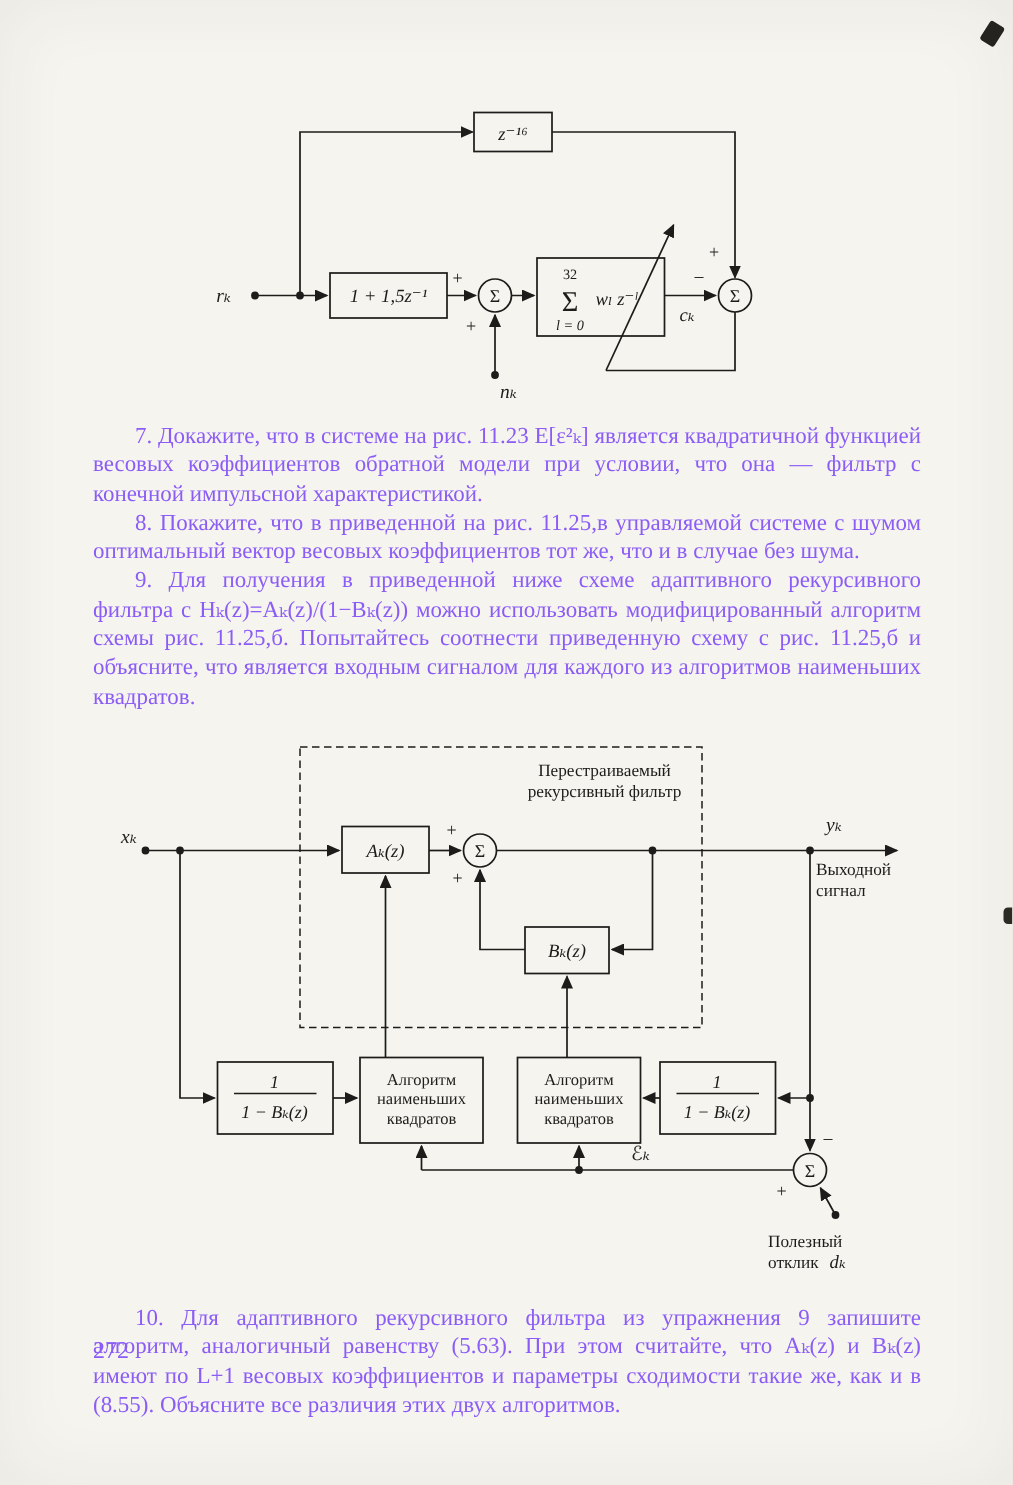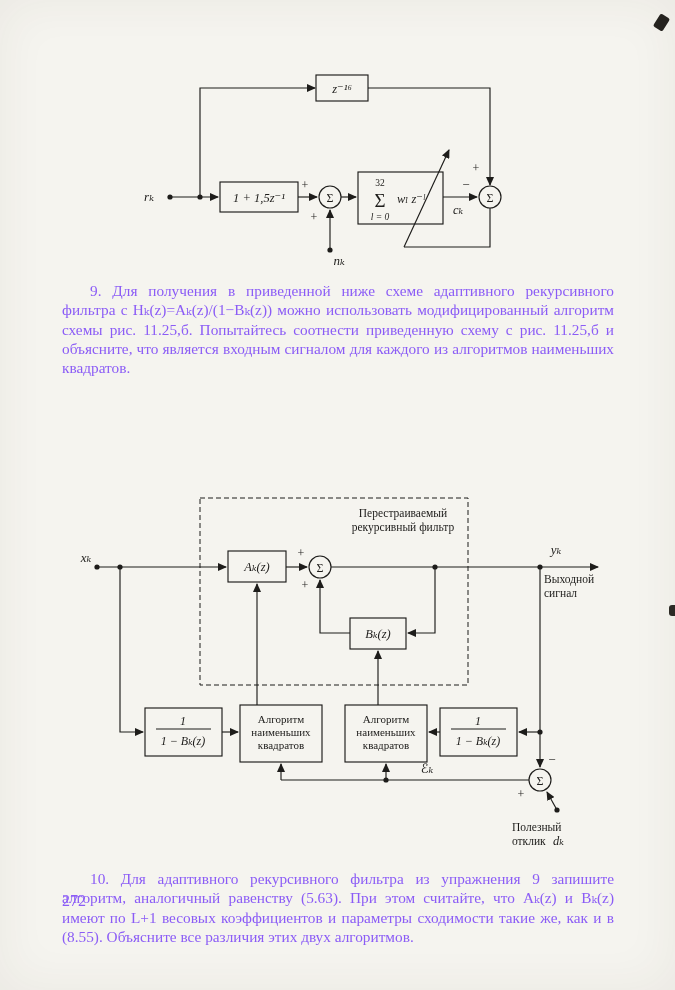--- a/index.html
+++ b/index.html
@@ -69,20 +69,22 @@
     <text x="380" y="165" text-anchor="middle" class="math" font-size="9.5">l = 0</text>
     <text x="397" y="148" class="math" font-size="12.5">wₗ z⁻ˡ</text>
     <text x="458" y="159" text-anchor="middle" class="math" font-size="12.5">cₖ</text>
     <text x="466" y="134" text-anchor="middle" font-size="13">−</text>
     <text x="476" y="117" text-anchor="middle" font-size="12">+</text>
     <text x="490" y="146.5" text-anchor="middle" font-size="12">Σ</text>
     <text x="339" y="210" text-anchor="middle" class="math" font-size="13">nₖ</text>
   </svg>
 
   <div class="textblock" style="top:281px">
+    <p>7. Докажите, что в системе на рис. 11.23 E[ε²ₖ] является квадратичной функцией весовых коэффициентов обратной модели при условии, что она — фильтр с конечной импульсной характеристикой.</p>
+    <p>8. Покажите, что в приведенной на рис. 11.25,в управляемой системе с шумом оптимальный вектор весовых коэффициентов тот же, что и в случае без шума.</p>
     <p>9. Для получения в приведенной ниже схеме адаптивного рекурсивного фильтра с Hₖ(z)=Aₖ(z)/(1−Bₖ(z)) можно использовать модифицированный алгоритм схемы рис. 11.25,б. Попытайтесь соотнести приведенную схему с рис. 11.25,б и объясните, что является входным сигналом для каждого из алгоритмов наименьших квадратов.</p>
   </div>
 
   <svg class="diag" style="top:490px" width="675" height="380" viewBox="0 0 675 380">
     <defs>
       <marker id="m2" markerUnits="userSpaceOnUse" markerWidth="9" markerHeight="8" refX="8" refY="4" orient="auto">
         <path d="M0,0 L9,4 L0,8 Z" fill="#1d1c1a"></path>
       </marker>
     </defs>
 

